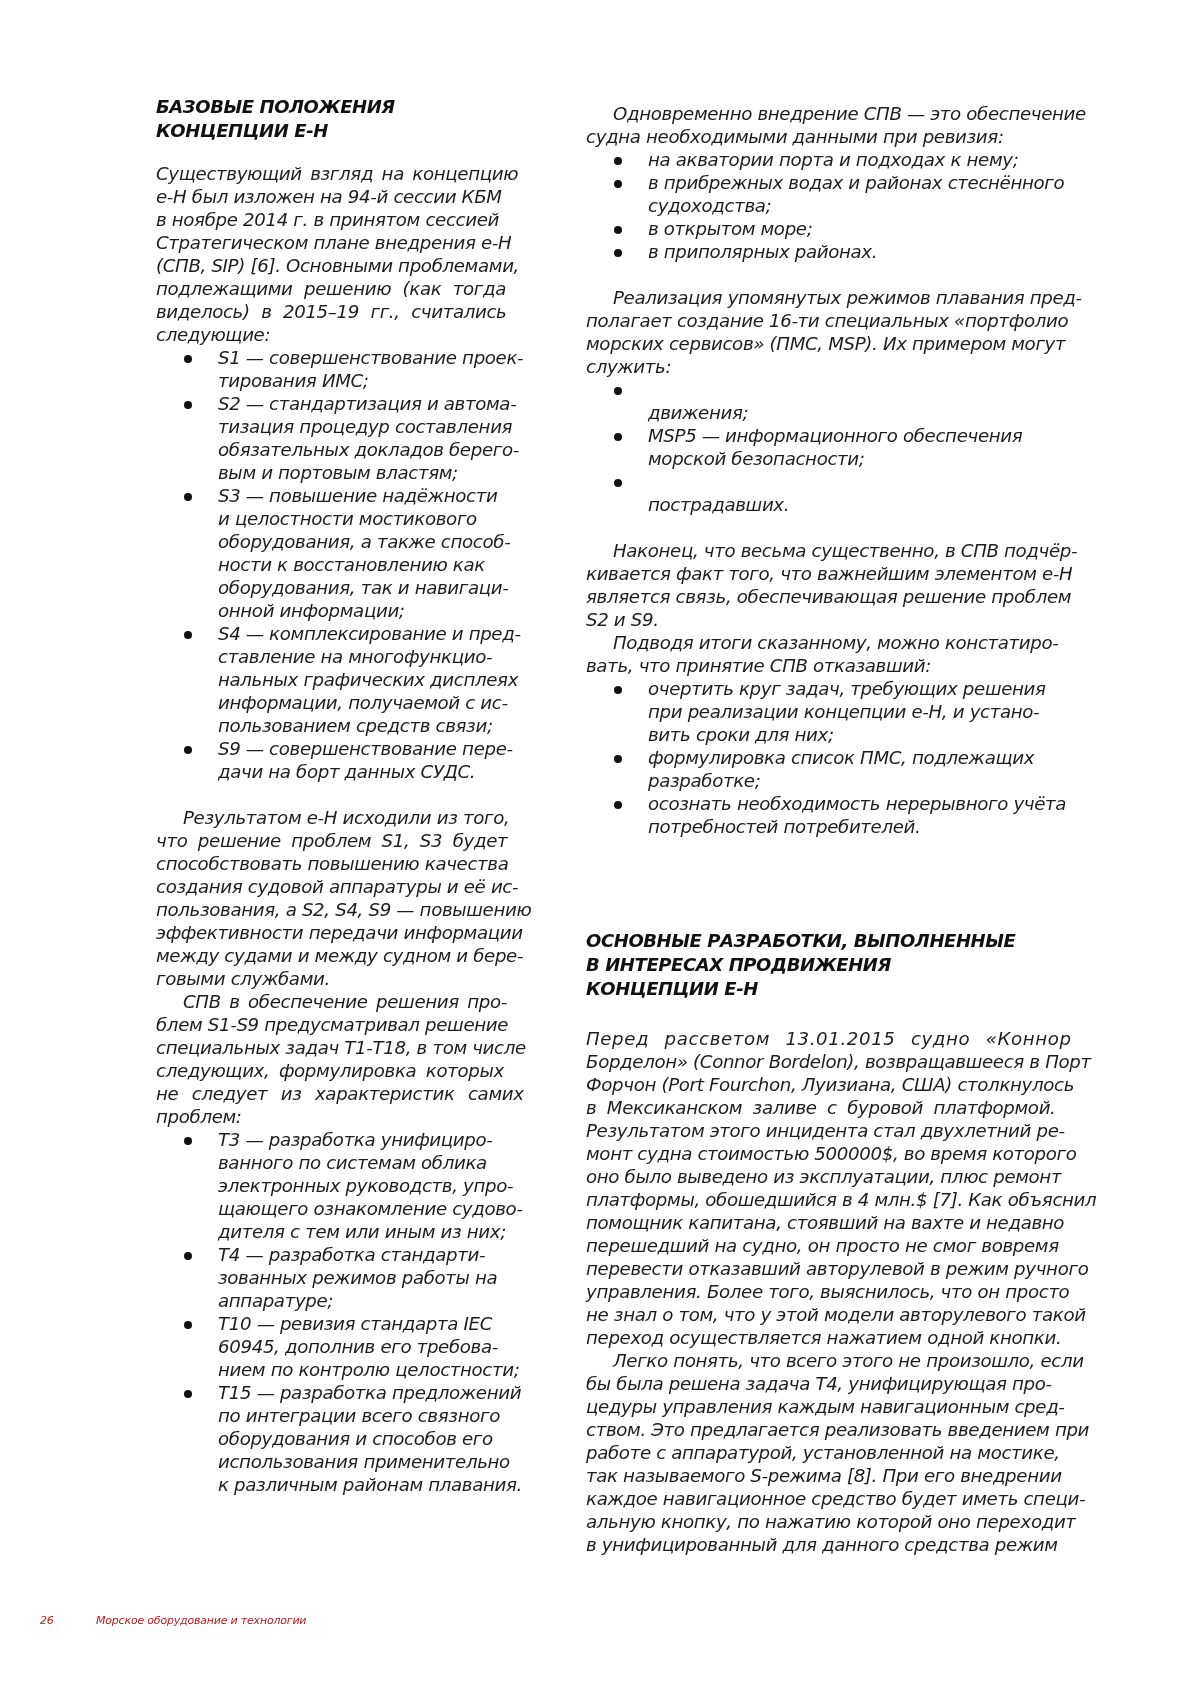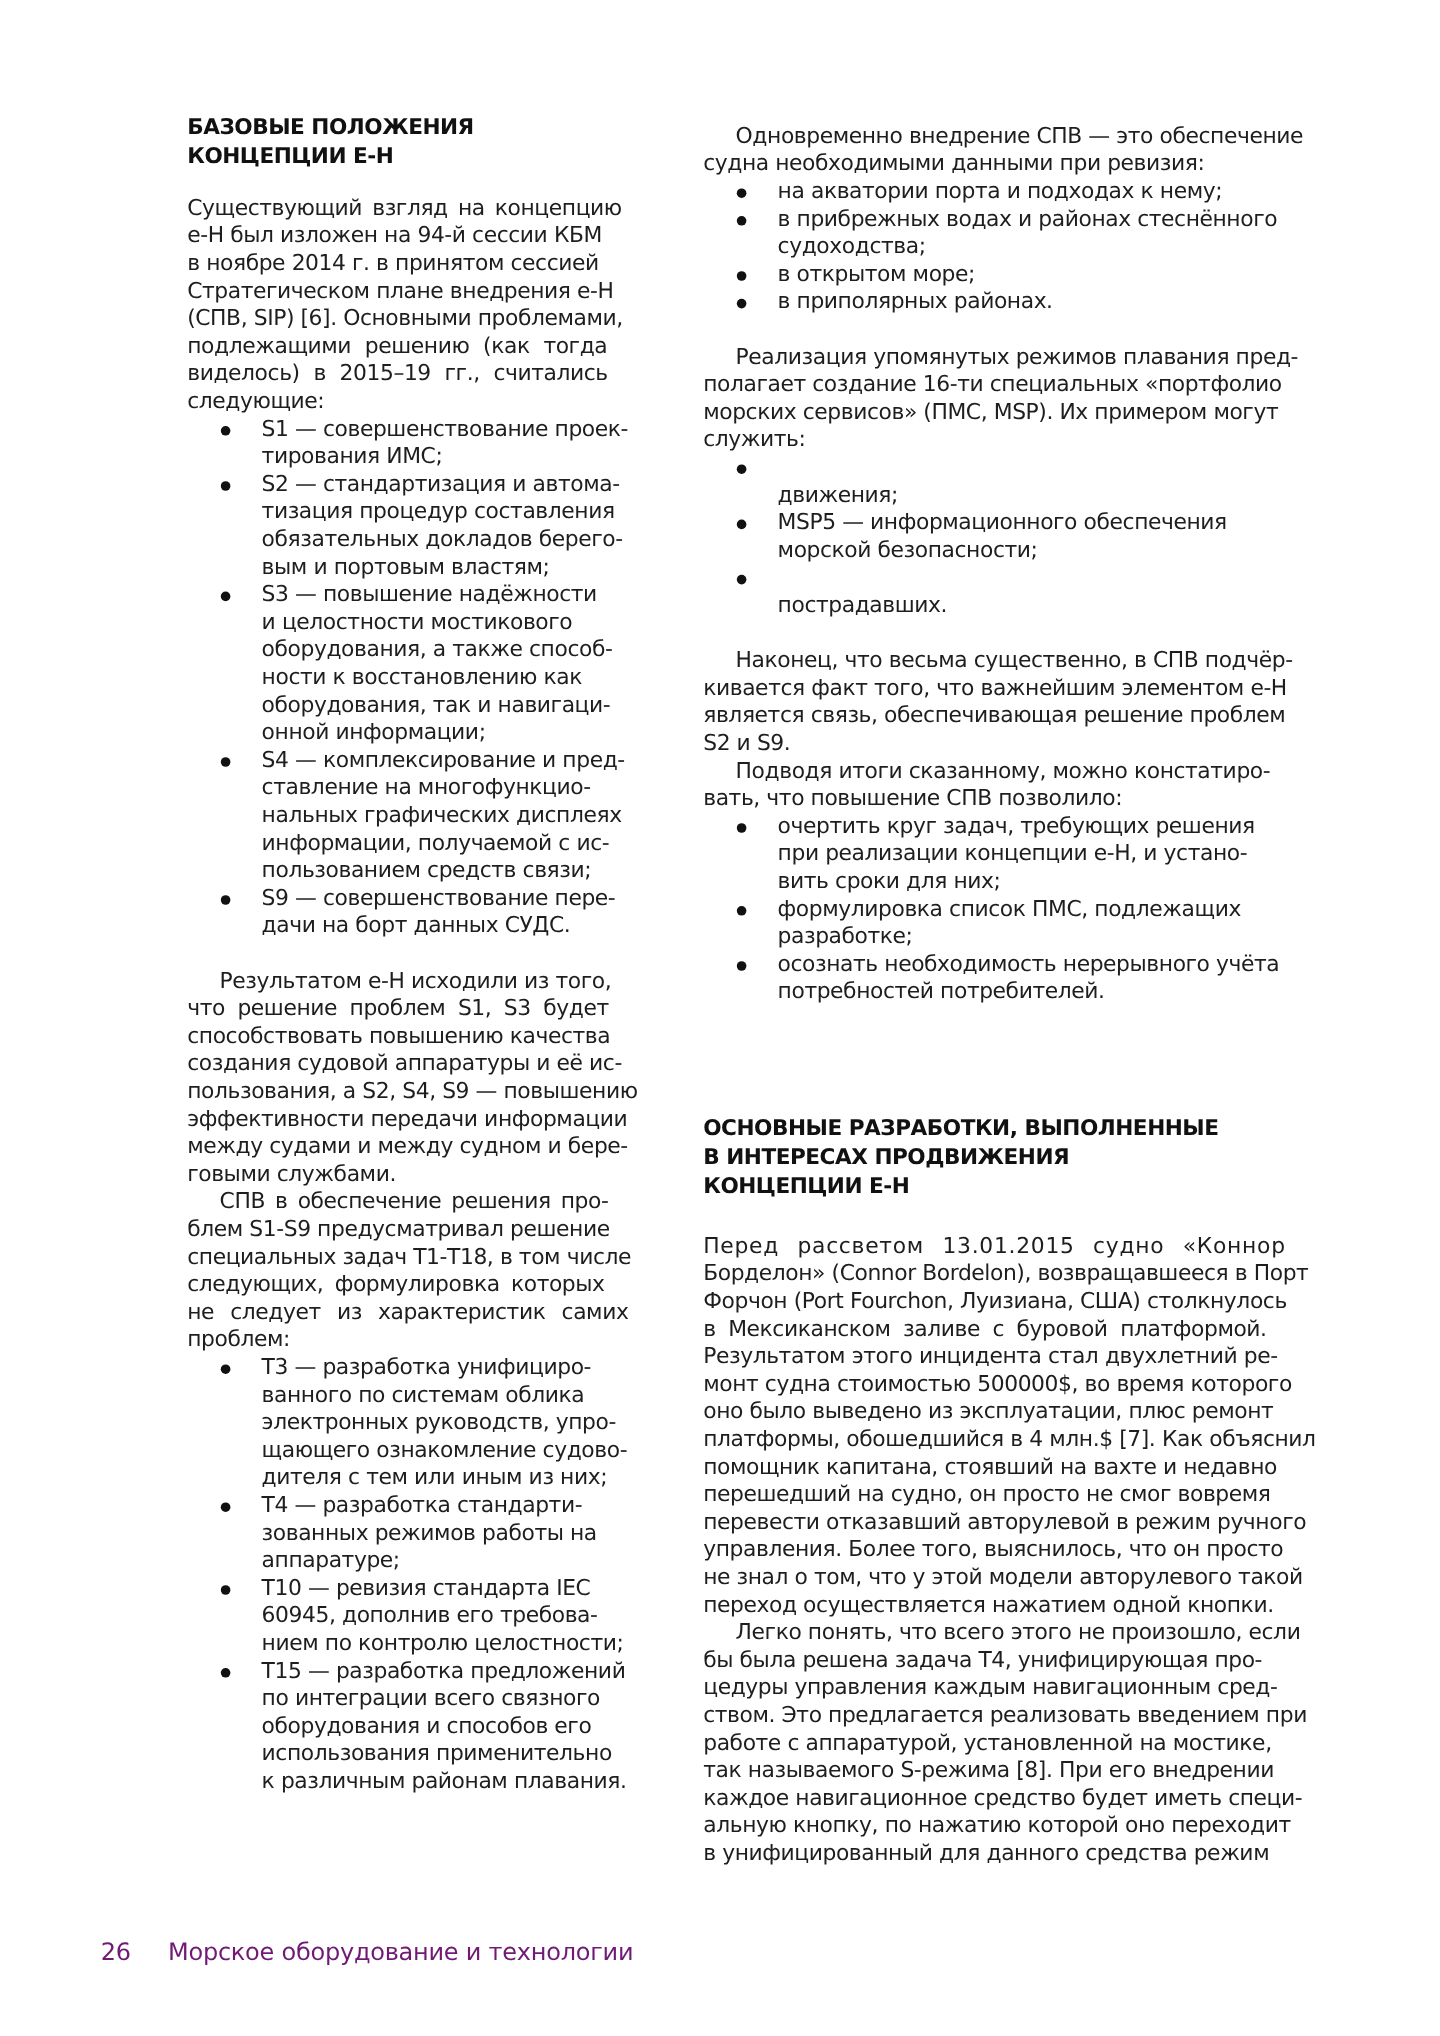--- a/index.html
+++ b/index.html
@@ -1,27 +1,27 @@
 <!DOCTYPE html>
 <html><head>
 <meta charset="utf-8">
 <style>
   html, body { margin: 0; padding: 0; background: #ffffff; }
   body { width: 1200px; height: 1697px; position: relative; overflow: hidden;
          font-family: "DejaVu Sans", "Liberation Sans", sans-serif; color: #1e1e1e; }
-  .page { position: absolute; left: 0; top: 0; width: 1200px; height: 1697px; }
+  .page { position: absolute; left: 0; top: 0; width: 1200px; height: 1697px; font-style: italic; }
   .col { position: absolute; top: 0; }
   .col-left { left: 156px; width: 372px; }
   .col-right { left: 586px; width: 492px; }
   .ln { position: absolute; left: 0; white-space: nowrap; font-size: 18.2px; line-height: 24px; letter-spacing: -0.35px; }
   .h { font-weight: bold; font-size: 18px; letter-spacing: -0.4px; color: #111; }
   .ind { padding-left: 27px; }
   .li { padding-left: 62px; }
   .bullet { position: absolute; left: 28px; width: 8px; height: 8px; border-radius: 50%; background: #111; top: 9px; }
-  .footer { position: absolute; top: 1614px; font-size: 20px; color: #701a75; letter-spacing: -0.2px; white-space: nowrap; margin-left: 44px; }
+  .footer { position: absolute; top: 1614px; font-size: 11px; color: #b91c1c; letter-spacing: -0.2px; white-space: nowrap; }
 </style>
 </head>
 <body>
 
 <div class="page">
 
   <div class="col col-left">
     <div class="ln h" style="top:95px">БАЗОВЫЕ ПОЛОЖЕНИЯ</div>
     <div class="ln h" style="top:119px">КОНЦЕПЦИИ Е-Н</div>
 
@@ -106,21 +106,21 @@
     <div class="ln li" style="top:424px"><span class="bullet"></span><span>MSP5 — информационного обеспечения</span></div>
     <div class="ln li" style="top:447px">морской безопасности;</div>
     <div class="ln li" style="top:470px"><span class="bullet"></span></div>
     <div class="ln li" style="top:493px">пострадавших.</div>
 
     <div class="ln ind" style="top:539px">Наконец, что весьма существенно, в СПВ подчёр-</div>
     <div class="ln" style="top:562px">кивается факт того, что важнейшим элементом е-Н</div>
     <div class="ln" style="top:585px">является связь, обеспечивающая решение проблем</div>
     <div class="ln" style="top:608px">S2 и S9.</div>
     <div class="ln ind" style="top:631px">Подводя итоги сказанному, можно констатиро-</div>
-    <div class="ln" style="top:654px">вать, что повышение СПВ позволило:</div>
+    <div class="ln" style="top:654px">вать, что принятие СПВ отказавший:</div>
     <div class="ln li" style="top:677px"><span class="bullet"></span><span>очертить круг задач, требующих решения</span></div>
     <div class="ln li" style="top:700px">при реализации концепции е-Н, и устано-</div>
     <div class="ln li" style="top:723px">вить сроки для них;</div>
     <div class="ln li" style="top:746px"><span class="bullet"></span><span>формулировка список ПМС, подлежащих</span></div>
     <div class="ln li" style="top:769px">разработке;</div>
     <div class="ln li" style="top:792px"><span class="bullet"></span><span>осознать необходимость нерерывного учёта</span></div>
     <div class="ln li" style="top:815px">потребностей потребителей.</div>
 
     <div class="ln h" style="top:929px">ОСНОВНЫЕ РАЗРАБОТКИ, ВЫПОЛНЕННЫЕ</div>
     <div class="ln h" style="top:953px">В ИНТЕРЕСАХ ПРОДВИЖЕНИЯ</div>

